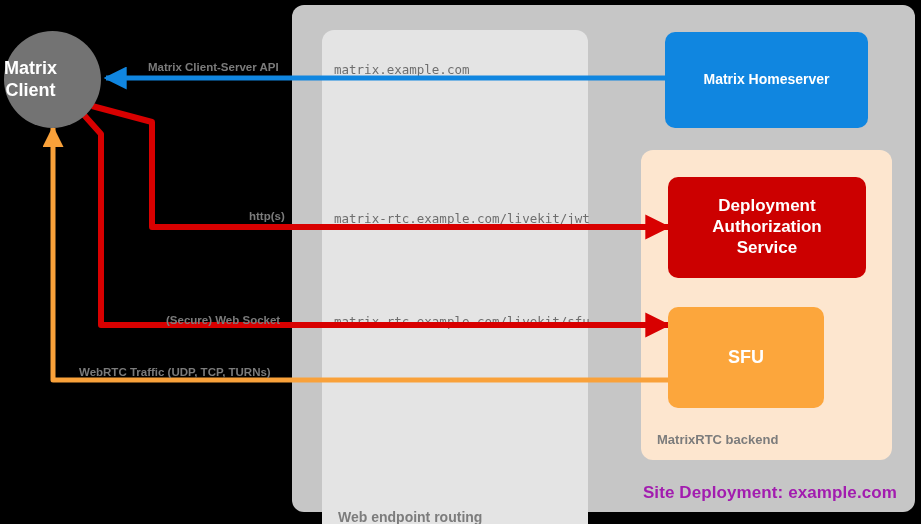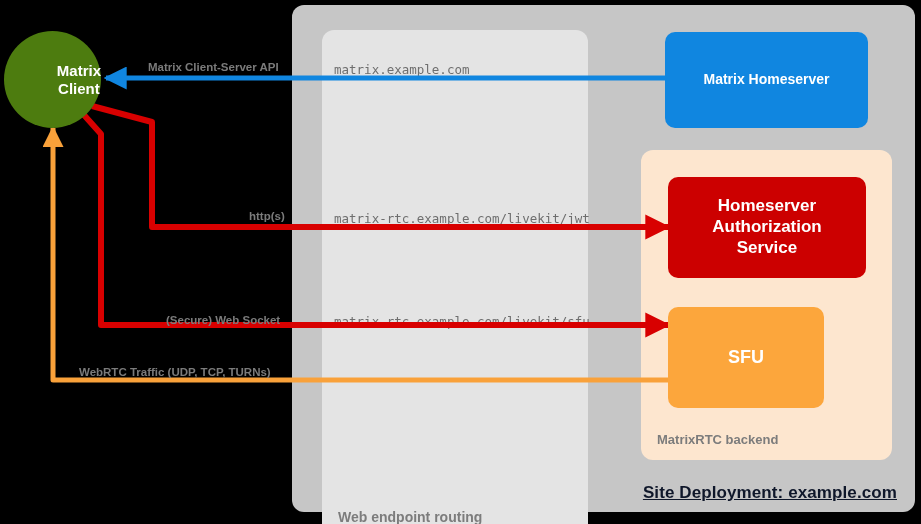--- a/index.html
+++ b/index.html
@@ -39,26 +39,25 @@
     top: 5px;
     width: 623px;
     height: 507px;
     background: #c6c6c6;
     border-radius: 12px;
   }
   #site-deployment-label {
     position: absolute;
     right: 18px;
     bottom: 8px;
-    color: #0f172a;
+    color: #a21caf;
     font-size: 17px;
     font-weight: bold;
     letter-spacing: 0.1px;
     white-space: nowrap;
-    text-decoration: underline;
   }
   
   #web-endpoint-routing {
     left: 322px;
     top: 30px;
     width: 266px;
     height: 508px;
     background: #e4e4e4;
     border-radius: 12px;
   }
@@ -90,27 +89,27 @@
     white-space: nowrap;
   }
   
   #matrix-client {
     position: absolute;
     left: 4px;
     top: 31px;
     width: 97px;
     height: 97px;
     border-radius: 50%;
-    background: #4d7c0f;
+    background: #737373;
     display: flex;
     align-items: center;
-    justify-content: flex-end;
+    justify-content: flex-start;
     text-align: center;
     color: #ffffff;
-    font-size: 15px;
+    font-size: 18px;
     font-weight: bold;
     line-height: 1.2;
   }
   
   #matrix-homeserver {
     left: 665px;
     top: 32px;
     width: 203px;
     height: 96px;
     background: #1086e0;
@@ -218,21 +217,21 @@
       <span>Client</span>
     </span>
   </div>
 
   <div class="node-box" id="matrix-homeserver">
     <span>Matrix Homeserver</span>
   </div>
 
   <div class="node-box" id="matrixrtc-auth-service">
     <span>
-      <span>Homeserver</span><br>
+      <span>Deployment</span><br>
       <span>Authorization</span><br>
       <span>Service</span>
     </span>
   </div>
 
   <div class="node-box" id="sfu">
     <span>SFU</span>
   </div>
 
 </div>

